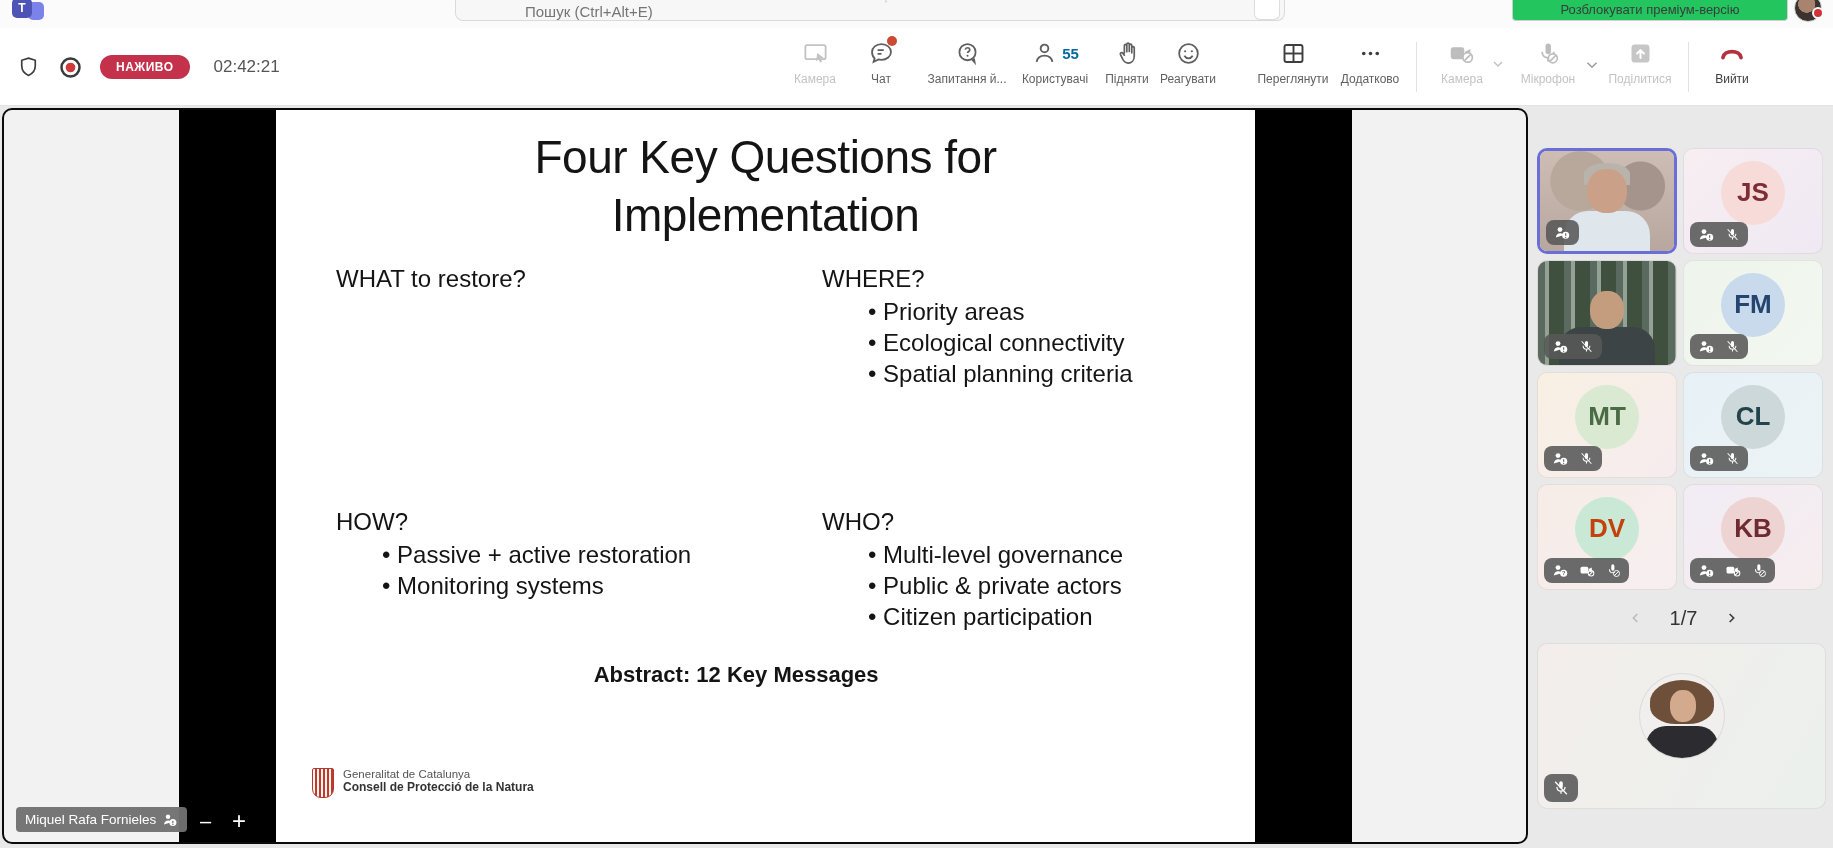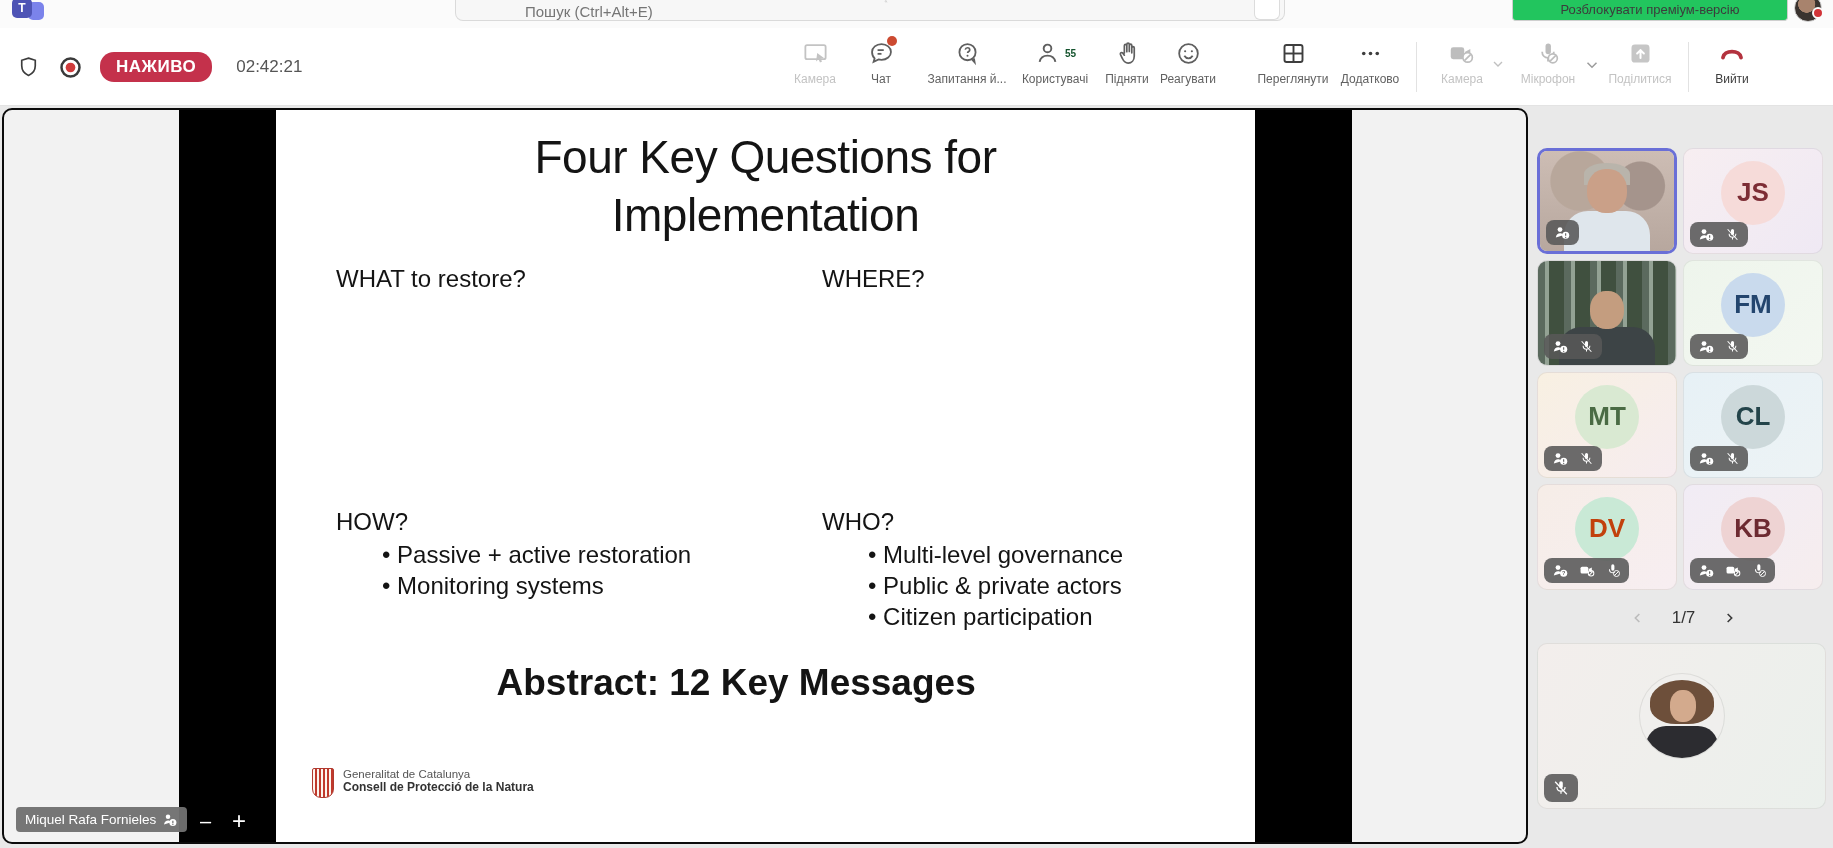--- a/index.html
+++ b/index.html
@@ -23,46 +23,46 @@
     border:1px solid #cfcfcf; border-top:none; border-radius:0 0 4px 4px; font-size:13px; color:#3c3c3c;
     text-align:center; line-height:19px; white-space:nowrap; overflow:hidden; }
   .user-avatar { position:absolute; left:1794px; top:-6px; width:28px; height:28px; border-radius:50%;
     background:radial-gradient(circle at 45% 35%, #a8836d 0 38%, #3a332f 40%); border:1px solid #ccc; }
   .user-avatar .presence { position:absolute; right:-3px; bottom:2px; width:12px; height:12px; border-radius:50%;
     background:#d13438; border:2px solid #fbfbfb; }
 
   
   .toolbar { position:absolute; left:0; top:28px; width:1833px; height:78px; background:#fff; border-bottom:1px solid #e3e3e3; }
   .tb-left { position:absolute; left:16px; top:0; height:78px; display:flex; align-items:center; gap:16px; }
-  .live-badge { background:#c4314b; color:#fff; font-size:17px; font-weight:bold; letter-spacing:.5px;
+  .live-badge { background:#c4314b; color:#fff; font-size:12px; font-weight:bold; letter-spacing:.5px;
     padding:5px 16px; border-radius:14px; }
   .timer { font-size:17px; color:#555; margin-left:8px; }
   .tb-btn { position:absolute; top:10px; width:80px; display:flex; flex-direction:column; align-items:center; gap:4px; cursor:pointer; }
   .tb-btn .lbl { font-size:12px; color:#616161; white-space:nowrap; }
   .tb-btn.disabled .lbl { color:#c3c3c3; }
   .tb-btn .ic { position:relative; height:30px; display:flex; align-items:center; justify-content:center; gap:4px; }
   .notif-dot { position:absolute; right:-2px; top:-2px; width:10px; height:10px; border-radius:50%; background:#cc4a31; }
-  .count { font-size:10px; font-weight:bold; color:#14532d; }
+  .count { font-size:15px; font-weight:bold; color:#0369a1; }
   .vdiv { position:absolute; top:14px; width:1px; height:50px; background:#e2e2e2; }
   .chev { position:absolute; top:28px; }
 
   
   .main { position:absolute; left:0; top:106px; width:1833px; height:742px; }
   .shared-window { position:absolute; left:2px; top:2px; width:1526px; height:736px; background:#f2f2f2;
     border:2px solid #0b0b0b; border-radius:10px; overflow:hidden; }
   .pillar { position:absolute; top:0; bottom:0; width:97px; background:#000; }
   .pillar.left { left:175px; } .pillar.right { left:1251px; }
   .slide { position:absolute; left:272px; top:0; bottom:0; width:979px; background:#fff; color:#141414; }
 
   .slide-title { position:absolute; left:0; width:100%; text-align:center; font-size:46px; letter-spacing:-0.5px; }
   .t1 { top:20px; } .t2 { top:78px; }
   .sect-head { position:absolute; font-size:24px; }
   .sect-list { position:absolute; list-style:none; font-size:24px; line-height:31px; }
   .sect-list li::before { content:"• "; }
-  .abstract { position:absolute; top:552px; left:0; width:94%; text-align:center; font-size:37px; font-weight:bold; }
+  .abstract { position:absolute; top:552px; left:0; width:94%; text-align:center; font-size:22px; font-weight:bold; }
   .slide-logo { position:absolute; left:36px; top:658px; display:flex; gap:9px; align-items:flex-start; }
   .logo-shield { width:22px; height:30px; border:1px solid #b03a30; border-radius:2px 2px 9px 9px; overflow:hidden;
     background:repeating-linear-gradient(90deg,#fdf5ee 0 2px,#c0392b 2px 4px); }
   .logo-text .l1 { font-size:11.5px; color:#555; }
   .logo-text .l2 { font-size:12px; font-weight:bold; color:#333; }
 
   .name-pill { position:absolute; left:12px; bottom:10px; height:25px; background:rgba(112,112,112,.96);
     border-radius:4px; color:#fff; font-size:13.5px; display:flex; align-items:center; gap:6px; padding:0 9px; }
   .zoom-ctrl { position:absolute; bottom:8px; color:#fff; font-size:20px; line-height:26px; cursor:pointer; }
   .zoom-out { left:196px; } .zoom-in { left:228px; font-size:24px; }
@@ -91,21 +91,21 @@
   .room2 .coat { position:absolute; left:50%; bottom:-6px; transform:translateX(-50%); width:96px; height:44px;
     border-radius:22px 22px 0 0; background:#3d4446; }
   .room2 .head { position:absolute; left:50%; top:30px; transform:translateX(-50%); width:34px; height:38px;
     border-radius:46%; background:#c49d7f; }
   .avatar-photo { position:absolute; left:50%; top:44%; transform:translate(-50%,-50%); width:84px; height:84px;
     border-radius:50%; background:#f0efed; overflow:hidden; box-shadow:0 0 0 1px rgba(0,0,0,.08); }
   .avatar-photo .hair { position:absolute; left:10px; top:6px; width:64px; height:44px; border-radius:50% 50% 40% 40%; background:#6d4f3a; }
   .avatar-photo .face { position:absolute; left:30px; top:16px; width:26px; height:32px; border-radius:46%; background:#d3aa8d; }
   .avatar-photo .coat { position:absolute; left:6px; bottom:-6px; width:72px; height:38px; border-radius:20px 20px 0 0; background:#2c2c30; }
   .pager { position:absolute; left:0; width:299px; top:498px; height:28px; display:flex; align-items:center;
-    justify-content:center; gap:26px; font-size:17px; color:#333; }
+    justify-content:center; gap:26px; font-size:20px; color:#333; }
 
   
   .bg-js { background:linear-gradient(135deg,#f7eef1,#efe9f4); } .cir-js { background:#f6dbd9; color:#7d2d35; }
   .bg-fm { background:linear-gradient(135deg,#eef5ec,#f3f7f1); } .cir-fm { background:#c9daed; color:#23456e; }
   .bg-mt { background:linear-gradient(135deg,#f8f0e2,#f6ecef); } .cir-mt { background:#d9e9d2; color:#4a6b44; }
   .bg-cl { background:linear-gradient(135deg,#e7f1f6,#edf3f5); } .cir-cl { background:#ccd8da; color:#23444a; }
   .bg-dv { background:linear-gradient(135deg,#f6ede7,#f7eef1); } .cir-dv { background:#c9e9d6; color:#c2410c; }
   .bg-kb { background:linear-gradient(135deg,#f1ecf5,#f6edee); } .cir-kb { background:#eed3d3; color:#6d2a31;text-align:right; }
   .bg-big { background:linear-gradient(120deg,#f3eeec,#ebf0ec); }
 </style>
@@ -286,20 +286,25 @@
     <div class="pillar left"></div>
     <div class="pillar right"></div>
 
     <div class="slide">
       <div class="slide-title t1">Four Key Questions for</div>
       <div class="slide-title t2">Implementation</div>
 
       <div class="sect-head" style="left:60px; top:155px">WHAT to restore?</div>
 
       <div class="sect-head" style="left:546px; top:155px">WHERE?</div>
+      <ul class="sect-list" style="left:592px; top:186px">
+        <li>Priority areas</li>
+        <li>Ecological connectivity</li>
+        <li>Spatial planning criteria</li>
+      </ul>
 
       <div class="sect-head" style="left:60px; top:398px">HOW?</div>
       <ul class="sect-list" style="left:106px; top:429px">
         <li>Passive + active restoration</li>
         <li>Monitoring systems</li>
       </ul>
 
       <div class="sect-head" style="left:546px; top:398px">WHO?</div>
       <ul class="sect-list" style="left:592px; top:429px">
         <li>Multi-level governance</li>

